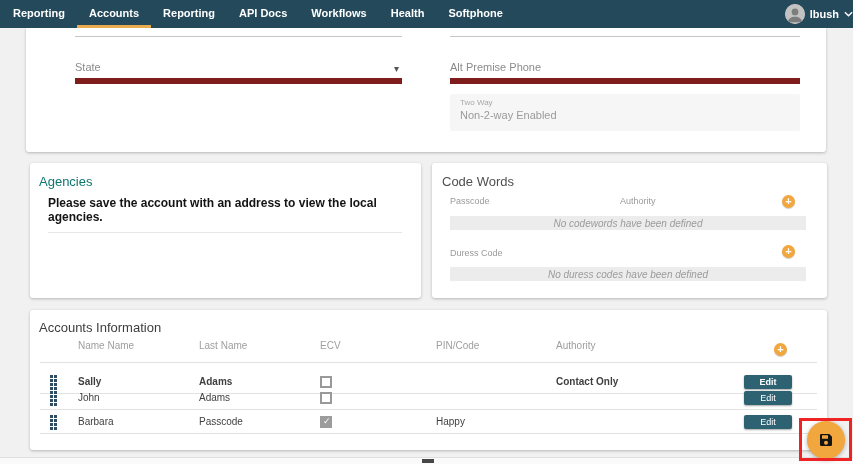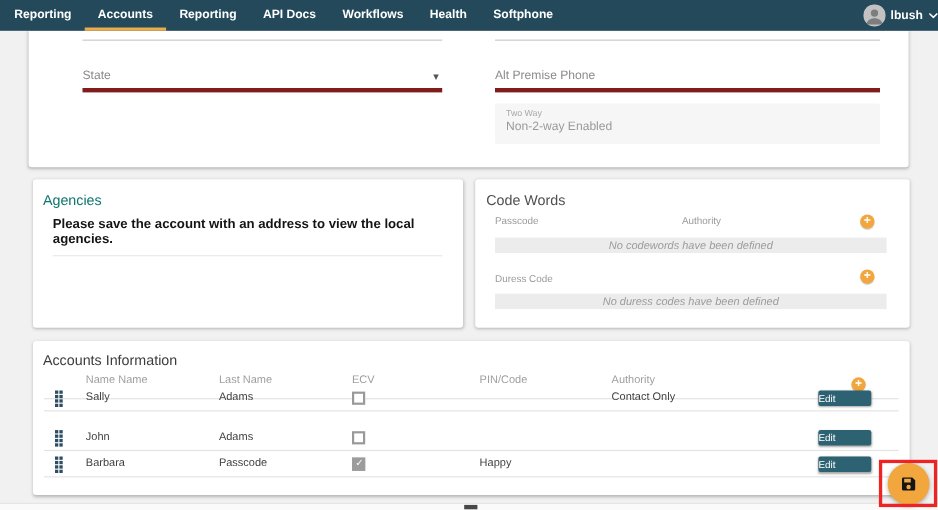--- a/index.html
+++ b/index.html
@@ -19,22 +19,22 @@
   .nav-chevron { display:flex; align-items:center; }
 
   
   .card { position:absolute; background:#fff; border-radius:3px;
           box-shadow:0 1px 3px rgba(0,0,0,.25); }
   .card-title { font-size:13px; color:#0f766e; }
 
   
   #top-card { left:26px; top:28px; width:800px; height:124px; border-radius:0 0 3px 3px; }
   .u-line { position:absolute; border-bottom:1px solid #c6c6c6; height:0; }
-  .field { position:absolute; height:24px; border-bottom:4px solid #7f1d1d;
-           display:flex; align-items:flex-end; padding-bottom:5px; cursor:text; }
+  .field { position:absolute; height:24px; border-bottom:6px solid #7f1d1d;
+           display:flex; align-items:center; padding-bottom:5px; cursor:text; }
   .field .flabel { font-size:11px; color:#8b8b8b; }
   .field .caret { position:absolute; right:3px; bottom:4px; font-size:10px; color:#555; }
   .disabled-box { position:absolute; background:#f6f6f6; border-radius:2px; padding:4px 10px; }
   .disabled-box .dlabel { display:block; font-size:8px; color:#a8a8a8; }
   .disabled-box .dvalue { display:block; font-size:11px; color:#9a9a9a; margin-top:2px; }
 
   
   #agencies-card { left:30px; top:163px; width:391px; height:135px; }
   #agencies-card .card-title { position:absolute; left:9px; top:11px; }
   .agencies-msg { position:absolute; left:18px; top:33px; width:354px; font-size:12px;
@@ -62,21 +62,21 @@
   .col-first { left:48px; }  .col-last { left:169px; }
   .col-pin { left:406px; }   .col-auth { left:526px; }
   .drag-handle { position:absolute; left:20px; top:5px; width:10px; height:14px; cursor:grab;
                  display:grid; grid-template-columns:3px 3px; grid-auto-rows:3px; gap:1px; }
   .drag-handle i { background:#2C4D63; }
   .checkbox { position:absolute; left:290px; top:6px; width:12px; height:12px;
               border:2px solid #999; background:#fff; cursor:pointer; }
   .checkbox.checked { background:#9c9c9c; border-color:#9c9c9c; }
   .checkbox.checked::after { content:"✓"; color:#fff; font-size:9px; position:absolute; left:1px; top:-2px; }
   .edit-btn { position:absolute; left:714px; top:5px; width:48px; height:14px; background:#2D6272;
-              color:#fff; font-size:9px; line-height:14px; text-align:left; border-radius:2px;
+              color:#fff; font-size:9px; line-height:14px; text-align:center; border-radius:2px;
               cursor:pointer; box-shadow:0 1px 2px rgba(0,0,0,.35); }
 
   
   .fab { position:absolute; left:807px; top:421px; width:38px; height:38px; border-radius:50%;
          background:#F2A63E; display:flex; align-items:center; justify-content:center;
          box-shadow:0 1px 4px rgba(0,0,0,.3); cursor:pointer; z-index:8; }
   .highlight-rect { position:absolute; left:799px; top:418px; width:53px; height:43px;
                     border:3px solid #EE2424; z-index:9; pointer-events:none; }
 
   
@@ -155,21 +155,21 @@
   <div class="thead">
     <span style="left:48px;">Name Name</span>
     <span style="left:169px;">Last Name</span>
     <span style="left:290px;">ECV</span>
     <span style="left:406px;">PIN/Code</span>
     <span style="left:526px;">Authority</span>
   </div>
   <div class="plus-btn" style="left:744px; top:33px;">+</div>
   <div class="divider" style="top:52px;"></div>
 
-  <div class="trow" style="top:40px;">
+  <div class="trow" style="top:60px;font-weight:bold;">
     <span class="drag-handle">
         <i></i>
         <i></i>
         <i></i>
         <i></i>
         <i></i>
         <i></i>
         <i></i>
         <i></i>
       </span>

